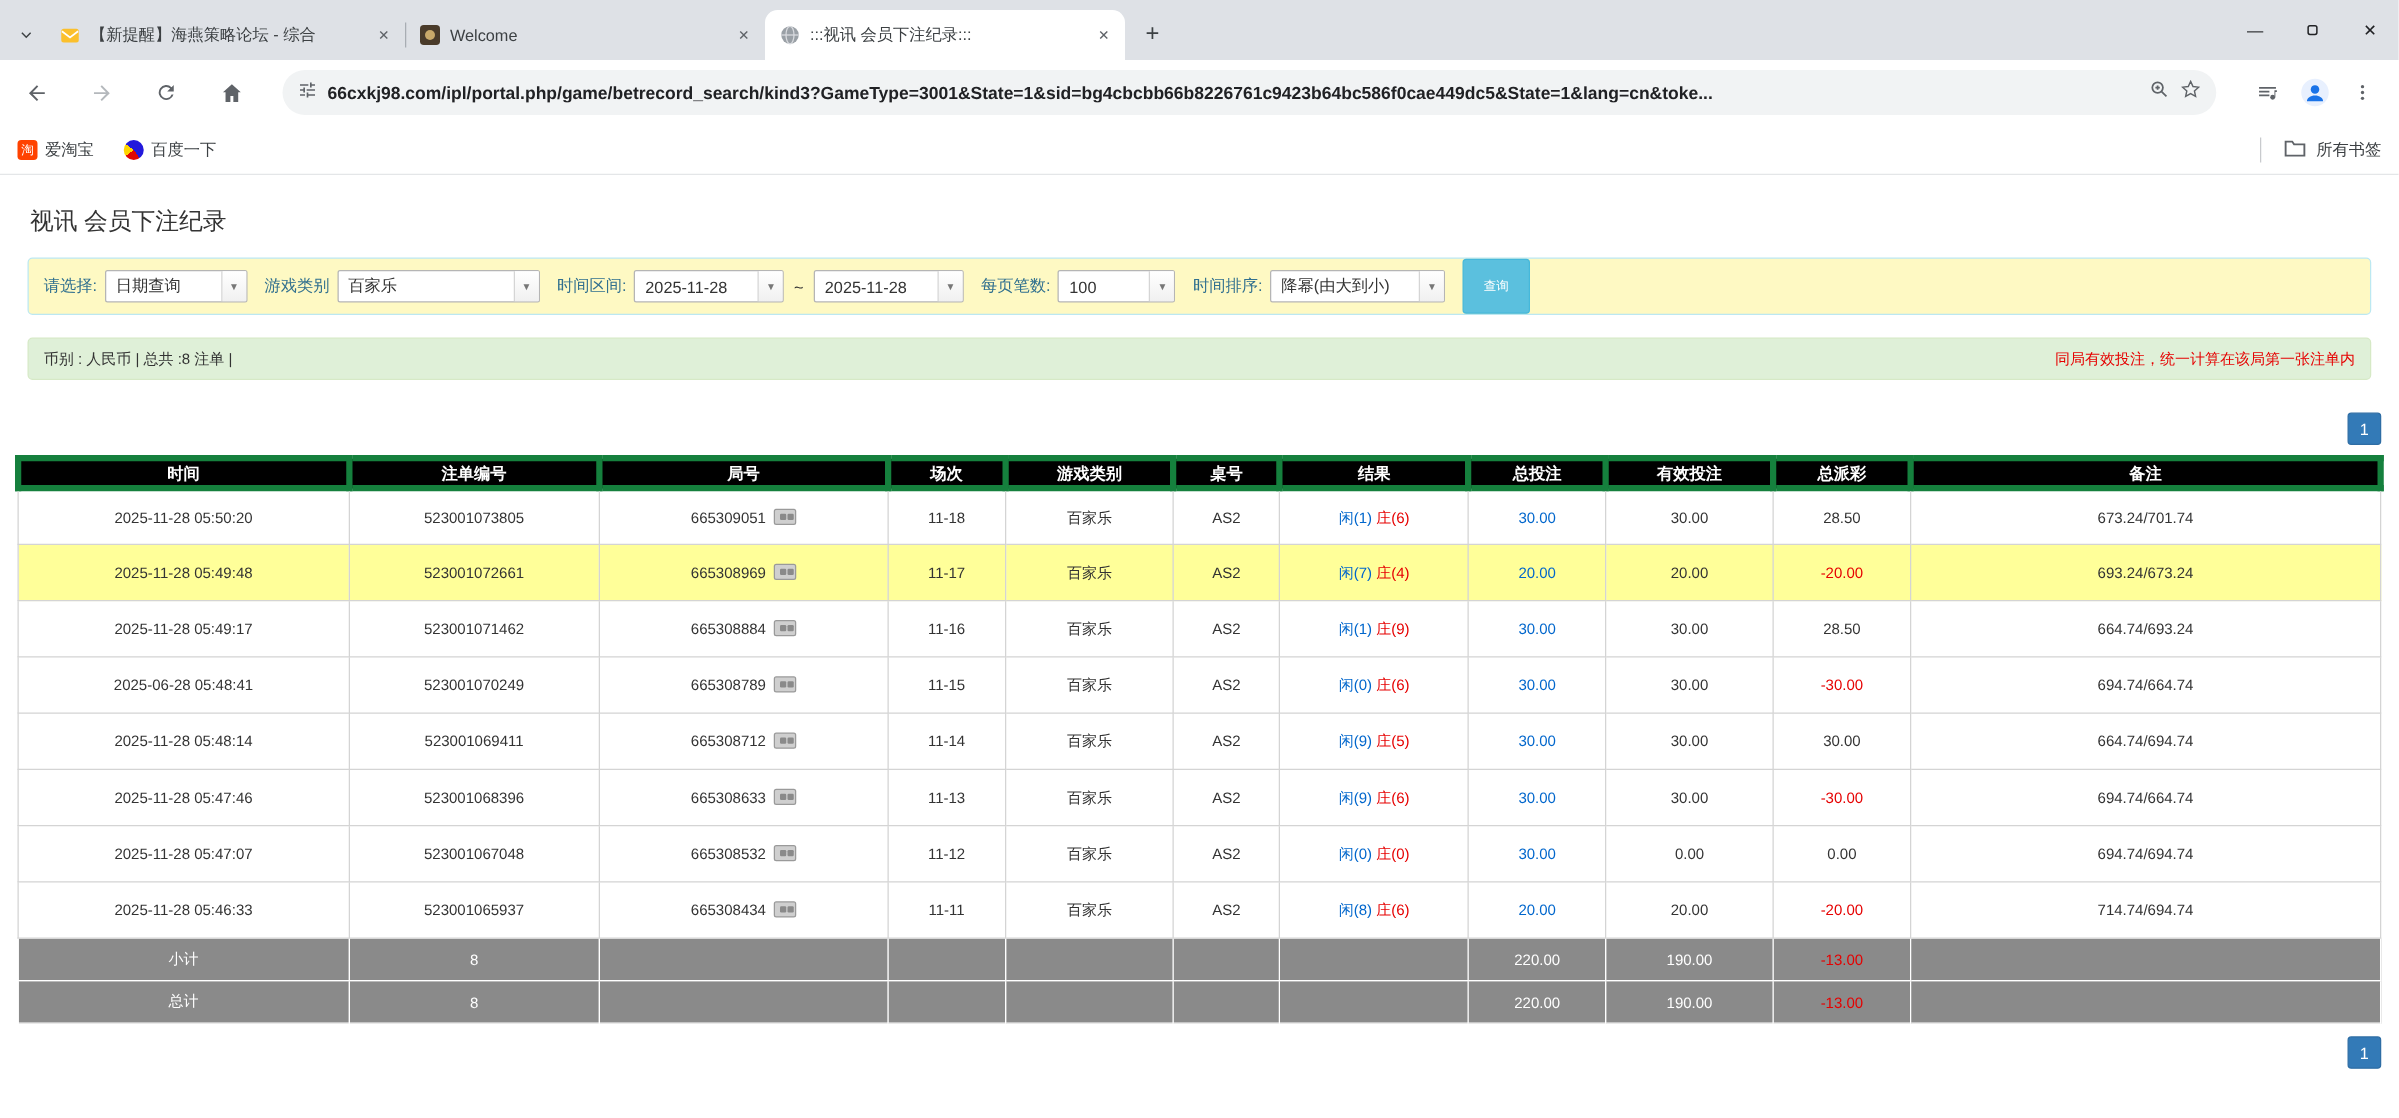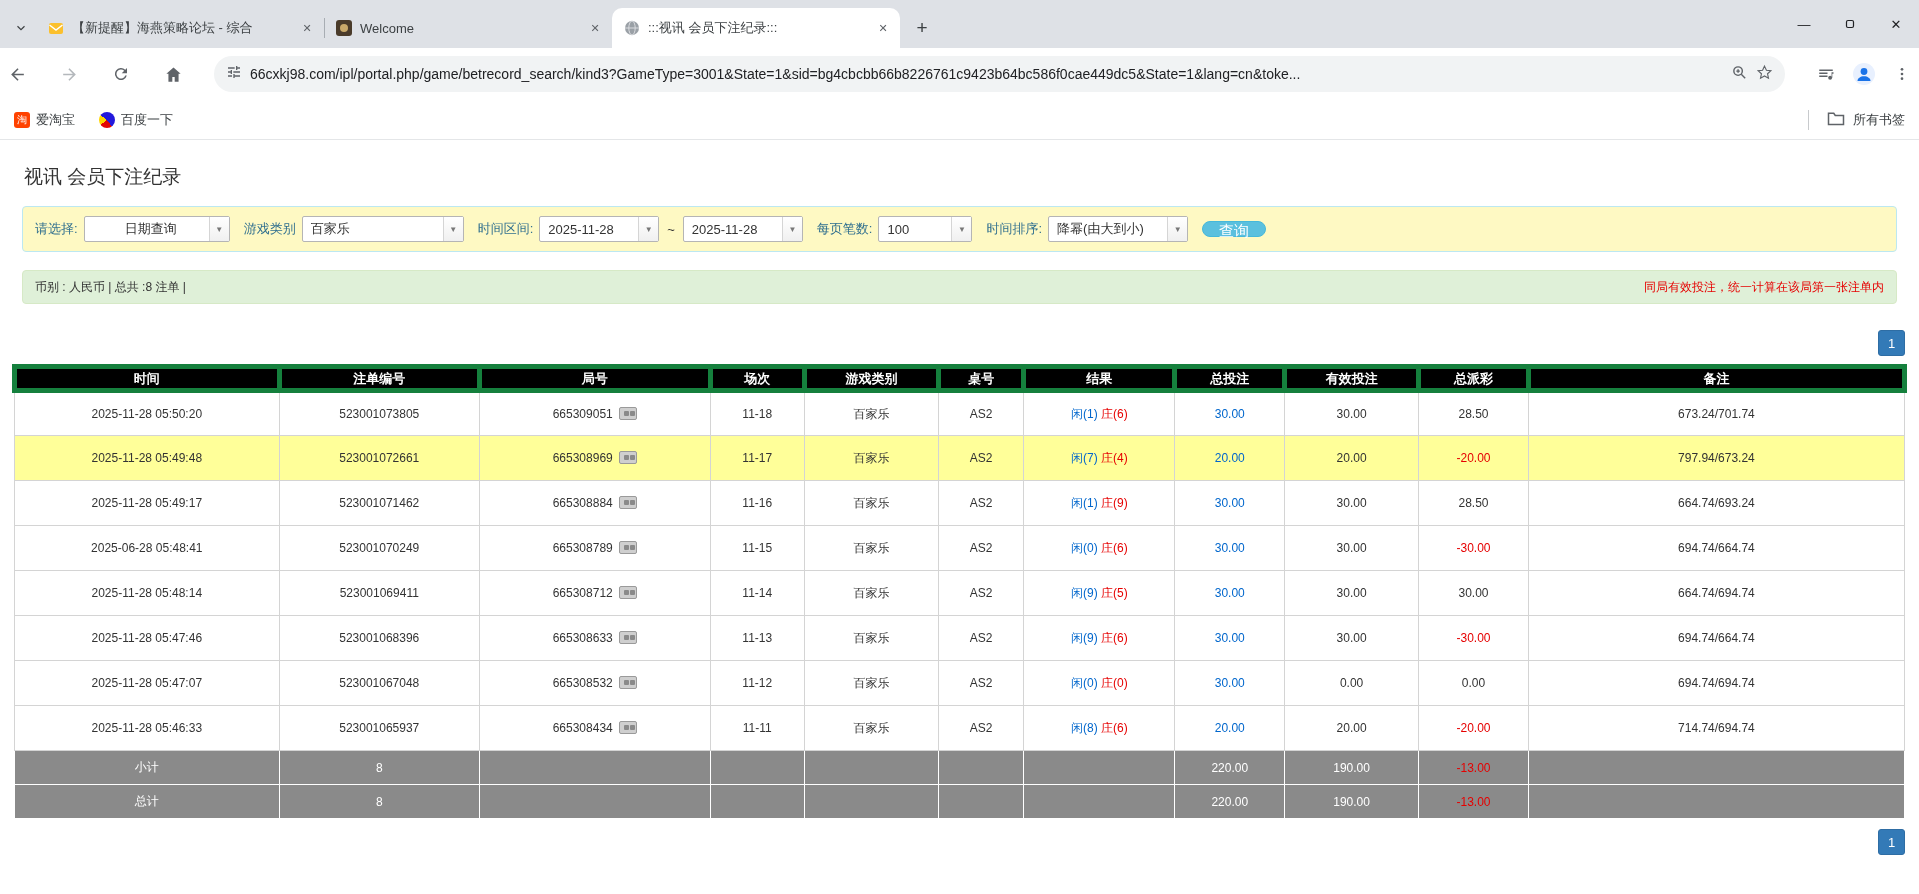--- a/index.html
+++ b/index.html
@@ -12,21 +12,21 @@
   .tab { width: 288px; height: 40px; display: flex; align-items: center; padding: 0 8px 0 12px; border-radius: 10px 10px 0 0; font-size: 13px; color: #3c4043; position: relative; cursor: pointer; }
   .tab:not(.active) + .tab:not(.active)::before { content: ""; position: absolute; left: 0; top: 10px; bottom: 10px; width: 1px; background: #a8adb3; }
   .tab.active { background: #fff; }
   .favicon { width: 16px; height: 16px; margin-right: 8px; flex: none; }
   .tab-title { flex: 1; white-space: nowrap; overflow: hidden; text-overflow: ellipsis; }
   .tab-close { width: 18px; height: 18px; border-radius: 50%; display: flex; align-items: center; justify-content: center; font-size: 11px; color: #5f6368; margin-left: 6px; cursor: pointer; flex: none; }
   .new-tab-btn { width: 28px; height: 28px; margin: 0 6px 6px 8px; display: flex; align-items: center; justify-content: center; font-size: 19px; color: #3c4043; border-radius: 50%; cursor: pointer; }
   .win-controls { margin-left: auto; display: flex; align-self: stretch; align-items: center; }
   .win-btn { width: 46px; height: 100%; display: flex; align-items: center; justify-content: center; font-size: 13px; color: #202124; cursor: pointer; }
 
-  .navbar { height: 52px; background: #fff; display: flex; align-items: center; padding: 0 0; gap: 18px; }
+  .navbar { height: 52px; background: #fff; display: flex; align-items: center; padding: 0 12px; gap: 18px; font-weight: bold; }
   .nav-icon { width: 34px; height: 34px; display: flex; align-items: center; justify-content: center; border-radius: 50%; cursor: pointer; flex: none; }
   .urlbar { flex: 1; height: 36px; background: #f1f3f4; border-radius: 18px; display: flex; align-items: center; padding: 0 12px; margin: 0 6px; gap: 8px; min-width: 0; }
   .url-text { flex: 1; font-size: 14px; color: #202124; white-space: nowrap; overflow: hidden; text-overflow: ellipsis; }
   .right-icons { display: flex; align-items: center; gap: 4px; }
 
   .bookmarks { height: 40px; background: #fff; display: flex; align-items: center; padding: 0 14px; font-size: 13px; color: #3c4043; border-bottom: 1px solid #e4e6e8; }
   .bm-item { display: flex; align-items: center; gap: 6px; margin-right: 24px; cursor: pointer; }
   .bm-right { margin-left: auto; display: flex; align-items: center; gap: 8px; cursor: pointer; }
   .vsep { width: 1px; height: 20px; background: #c8cacd; margin-right: 10px; }
   .taobao-ic { width: 16px; height: 16px; background: #ff4200; border-radius: 3px; color: #fff; font-size: 10px; display: flex; align-items: center; justify-content: center; }
@@ -35,27 +35,27 @@
   
   .page { padding: 0 12px; }
   .page-title { font-size: 19px; font-weight: 400; color: #333; margin: 24px 0 16px 12px; }
 
   .filter-bar { margin: 0 10px; background: #fef9c3; border: 1px solid #bce8f1; border-radius: 4px; height: 46px; display: flex; align-items: center; padding: 0 12px; gap: 6px; font-size: 13px; color: #31708f; }
   .flabel { margin-left: 8px; white-space: nowrap; }
   .flabel:first-child { margin-left: 0; }
   .combo { display: inline-flex; align-items: stretch; height: 26px; background: #fff; border: 1px solid #b5b5b5; border-radius: 2px; font-size: 13px; color: #333; cursor: pointer; }
   .combo .cv { display: flex; align-items: center; padding: 0 8px; white-space: nowrap; }
   .combo .ca { width: 20px; display: flex; align-items: center; justify-content: center; border-left: 1px solid #d5d5d5; color: #777; font-size: 8px; background: linear-gradient(#ffffff, #f0f0f0); }
-  .w-query .cv { min-width: 92px; margin-left: 32px; }
+  .w-query .cv { min-width: 92px; }
   .w-game  .cv { min-width: 140px; }
   .w-date  .cv { min-width: 98px; }
   .w-size  .cv { min-width: 72px; }
   .w-sort  .cv { min-width: 118px; }
   .tilde { color: #333; margin: 0 2px; }
-  .search-btn { height: 16px; padding: 0 16px; background: #5bc0de; color: #fff; border: 1px solid #46b8da; border-radius: 13px; font-size: 15px; margin-left: 8px; cursor: pointer; }
+  .search-btn { height: 44px; padding: 0 16px; background: #5bc0de; color: #fff; border: 1px solid #46b8da; border-radius: 3px; font-size: 10px; margin-left: 8px; cursor: pointer; }
 
   .summary-bar { margin: 18px 10px 0; background: #dff0d8; border: 1px solid #d6e9c6; border-radius: 4px; height: 34px; display: flex; align-items: center; justify-content: space-between; padding: 0 12px; font-size: 12px; color: #333; }
   .summary-right { color: #e60000; }
 
   .pager { display: flex; justify-content: flex-end; margin: 26px 2px 8px; }
   .pager.bottom { margin: 10px 2px 0; }
   .page-btn { min-width: 27px; height: 26px; background: #337ab7; border: 1px solid #2e6da4; color: #fff; border-radius: 3px; font-size: 13px; cursor: pointer; }
 
   table.bets { width: 100%; border-collapse: collapse; table-layout: fixed; font-size: 12px; color: #333; }
   table.bets thead th { background: #000; color: #fff; height: 24px; font-weight: bold; font-size: 13px; border: 5px solid #15803d; text-align: center; }
@@ -300,21 +300,21 @@
           <td>2025-11-28 05:49:48</td>
           <td>523001072661</td>
           <td><span>665308969</span><span class="replay-icon"></span></td>
           <td>11-17</td>
           <td>百家乐</td>
           <td>AS2</td>
           <td><span class="res-p">闲(7)</span> <span class="res-b">庄(4)</span></td>
           <td class="link">20.00</td>
           <td>20.00</td>
           <td class="neg">-20.00</td>
-          <td>797.94/673.24</td>
+          <td>693.24/673.24</td>
         </tr>
         <tr>
           <td>2025-11-28 05:49:17</td>
           <td>523001071462</td>
           <td><span>665308884</span><span class="replay-icon"></span></td>
           <td>11-16</td>
           <td>百家乐</td>
           <td>AS2</td>
           <td><span class="res-p">闲(1)</span> <span class="res-b">庄(9)</span></td>
           <td class="link">30.00</td>

